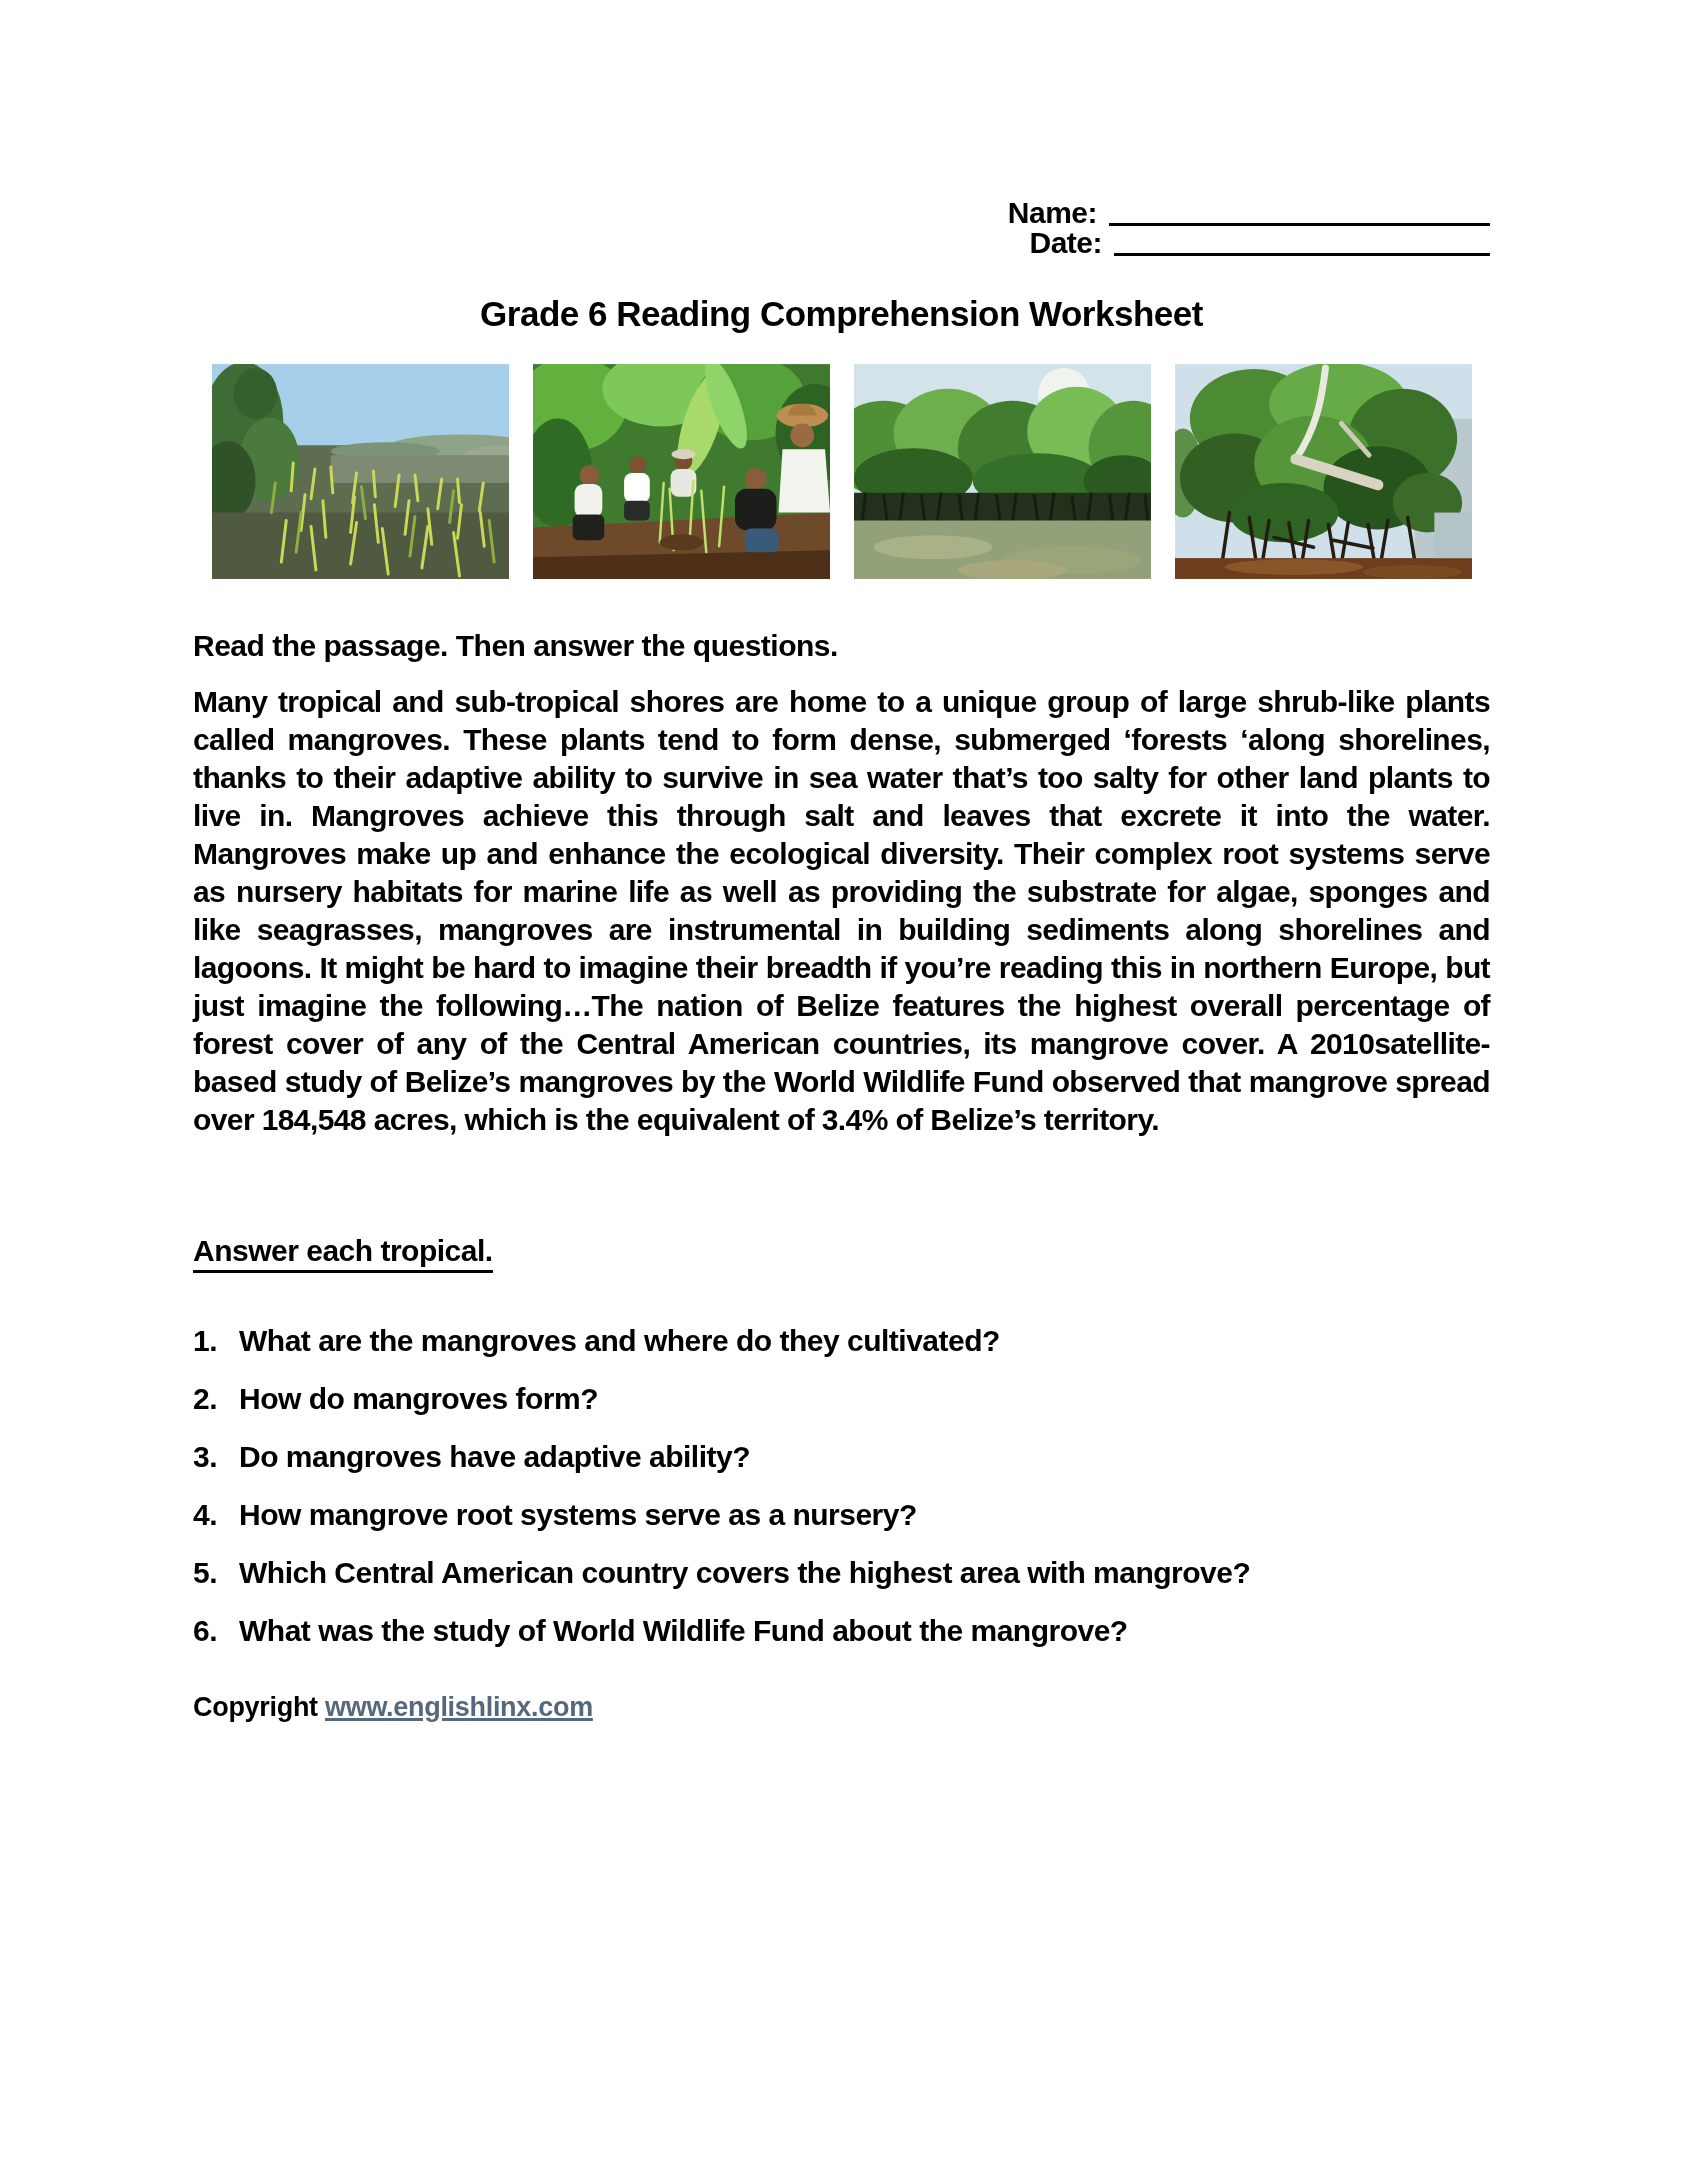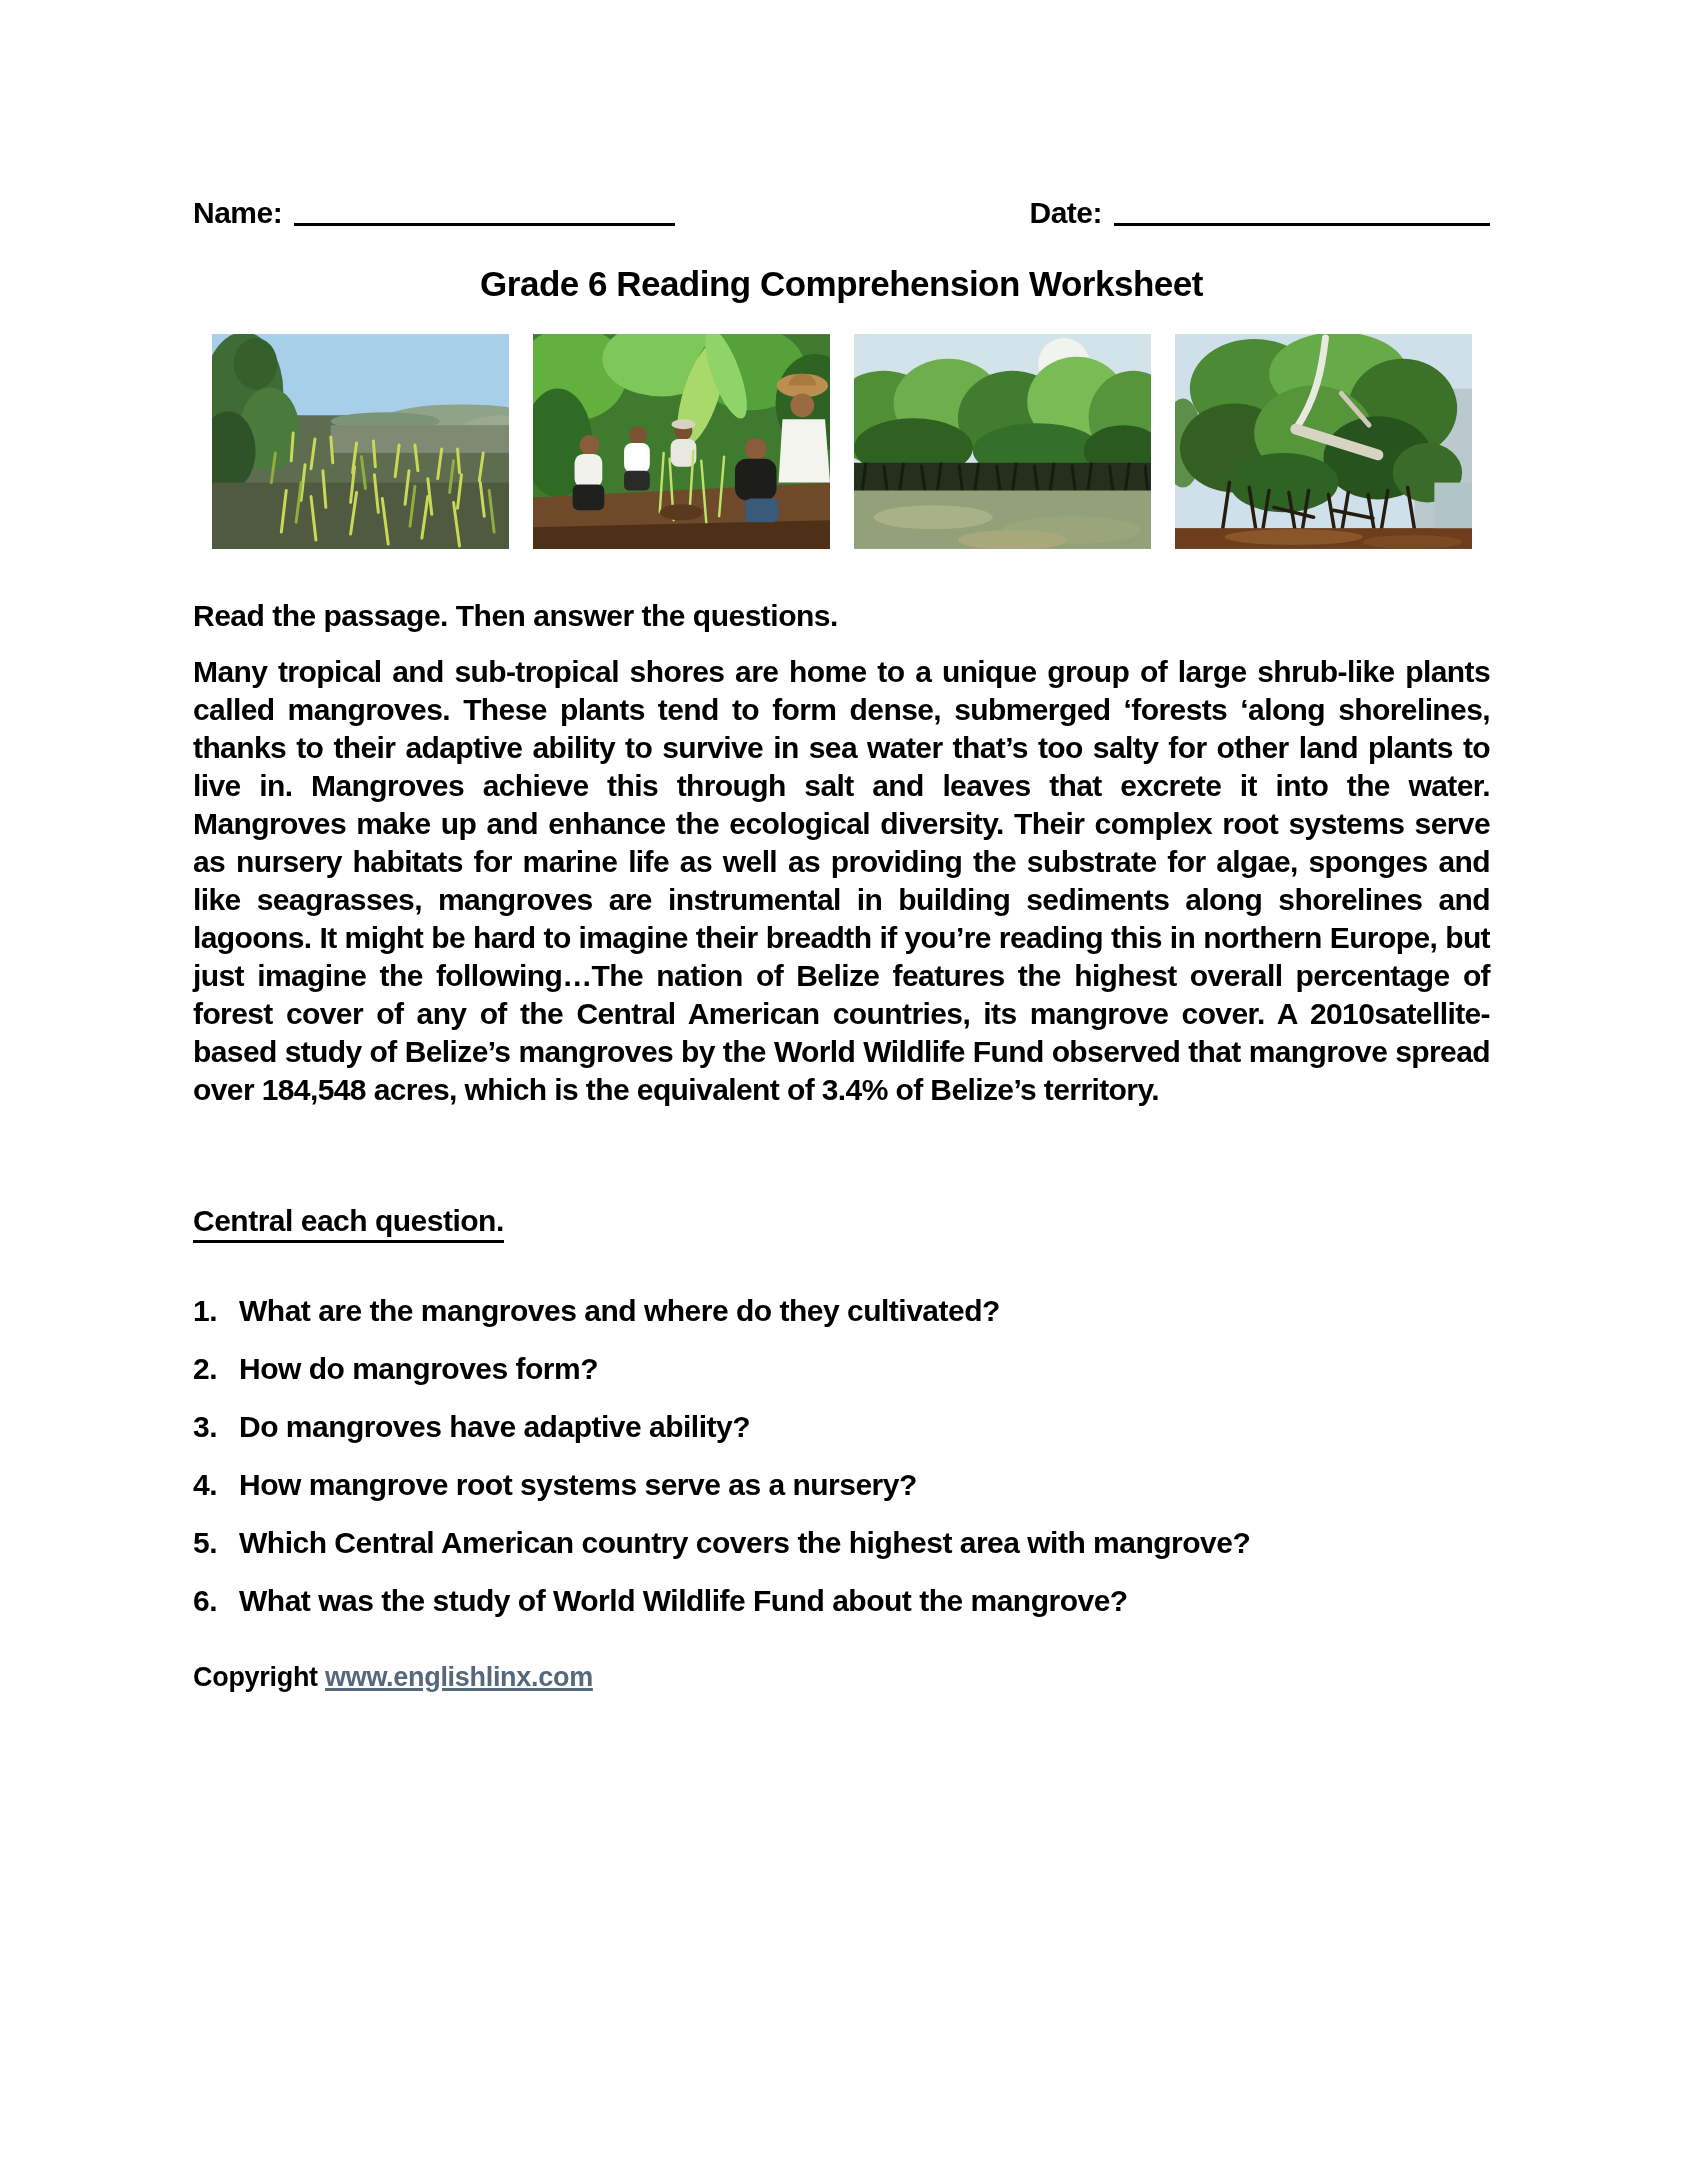--- a/index.html
+++ b/index.html
@@ -8,21 +8,21 @@
     width:1683px;height:2178px;
     margin:0 auto;
     background:#ffffff;
     font-family:"Liberation Sans", sans-serif;
     color:#000;
     box-sizing:border-box;
     padding:198px 193px 0 193px;
     overflow:hidden;
   }
   
-  .header-row{display:flex;justify-content:space-between;align-items:flex-end;}
+  .header-row{display:flex;justify-content:space-between;align-items:flex-end;flex-direction:column;}
   .field{display:flex;align-items:flex-end;}
   .field-label{font-weight:bold;font-size:30px;letter-spacing:-0.5px;line-height:1;}
   .blank-line{display:inline-block;width:381px;height:4px;border-bottom:3px solid #000;margin-left:12px;margin-bottom:2px;}
   .date-field .blank-line{width:376px;}
 
   .title{
     margin:36px 0 0 0;text-align:center;
     font-size:35px;font-weight:bold;letter-spacing:-0.5px;
   }
   .subtitle{
@@ -236,21 +236,21 @@
       <ellipse cx="240" cy="210" rx="50" ry="7" fill="#7a4a22"></ellipse>
       <rect x="262" y="150" width="38" height="46" fill="#b3c4c8"></rect>
     </svg>
 
   </div>
 
   <p class="instruction">Read the passage. Then answer the questions.</p>
 
   <p class="passage">Many tropical and sub-tropical shores are home to a unique group of large shrub-like plants called mangroves. These plants tend to form dense, submerged ‘forests ‘along shorelines, thanks to their adaptive ability to survive in sea water that’s too salty for other land plants to live in. Mangroves achieve this through salt and leaves that excrete it into the water. Mangroves make up and enhance the ecological diversity. Their complex root systems serve as nursery habitats for marine life as well as providing the substrate for algae, sponges and like seagrasses, mangroves are instrumental in building sediments along shorelines and lagoons. It might be hard to imagine their breadth if you’re reading this in northern Europe, but just imagine the following…The nation of Belize features the highest overall percentage of forest cover of any of the Central American countries, its mangrove cover. A 2010satellite-based study of Belize’s mangroves by the World Wildlife Fund observed that mangrove spread over 184,548 acres, which is the equivalent of 3.4% of Belize’s territory.</p>
 
-  <p class="answer-heading"><span class="underlined">Central each question.</span></p>
+  <p class="answer-heading"><span class="underlined">Answer each tropical.</span></p>
 
   <div class="questions">
     <div class="q-row">
       <span class="q-num">1.</span>
       <span class="q-text">What are the mangroves and where do they cultivated?</span>
     </div>
     <div class="q-row">
       <span class="q-num">2.</span>
       <span class="q-text">How do mangroves form?</span>
     </div>

